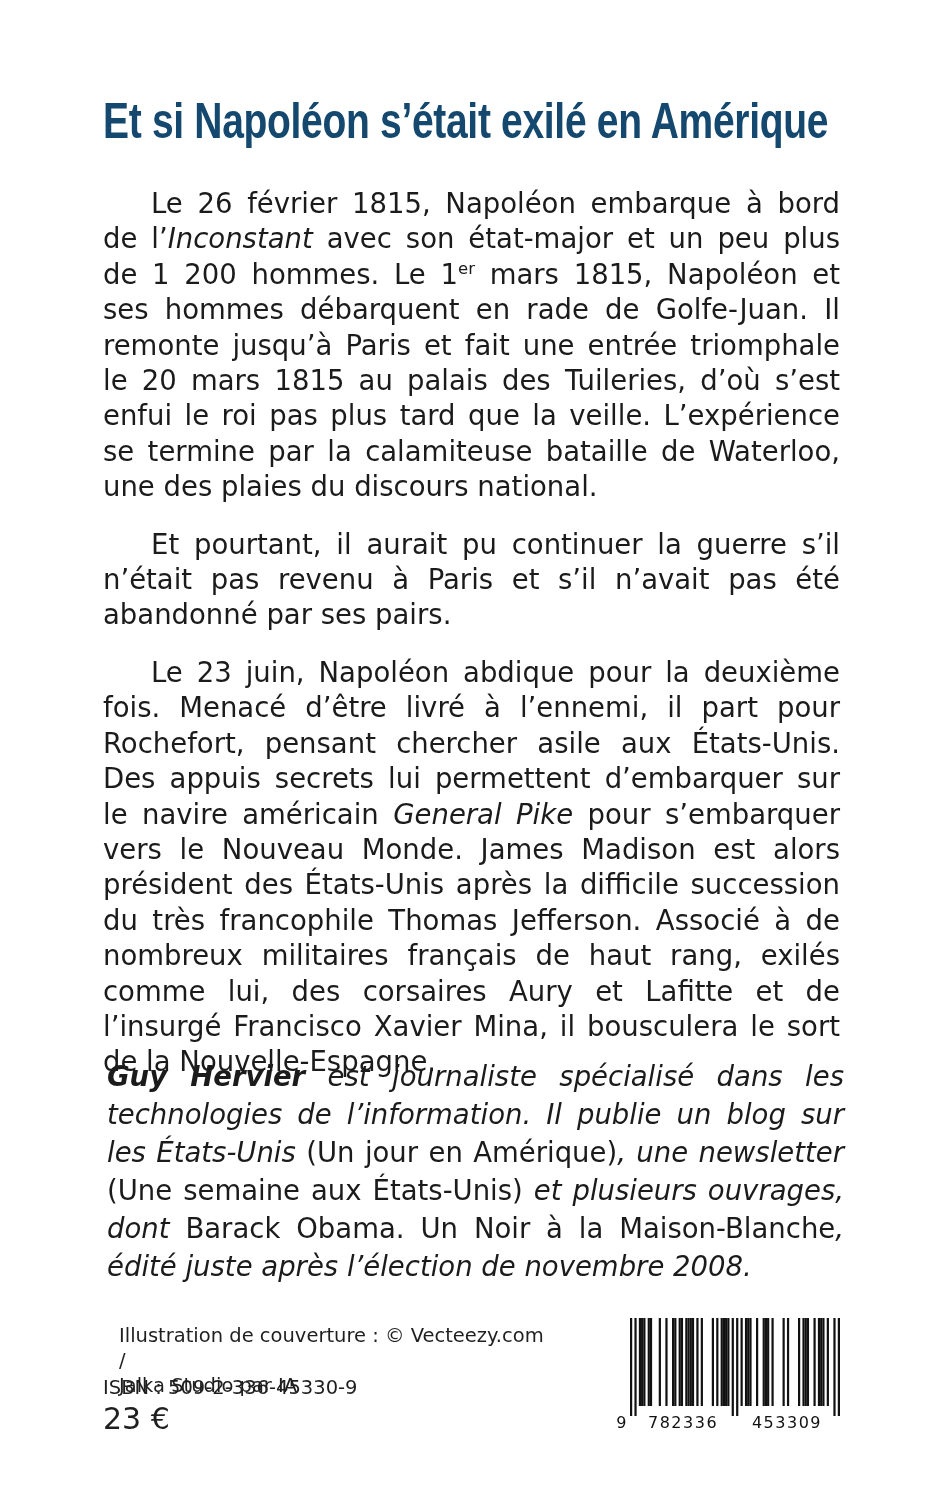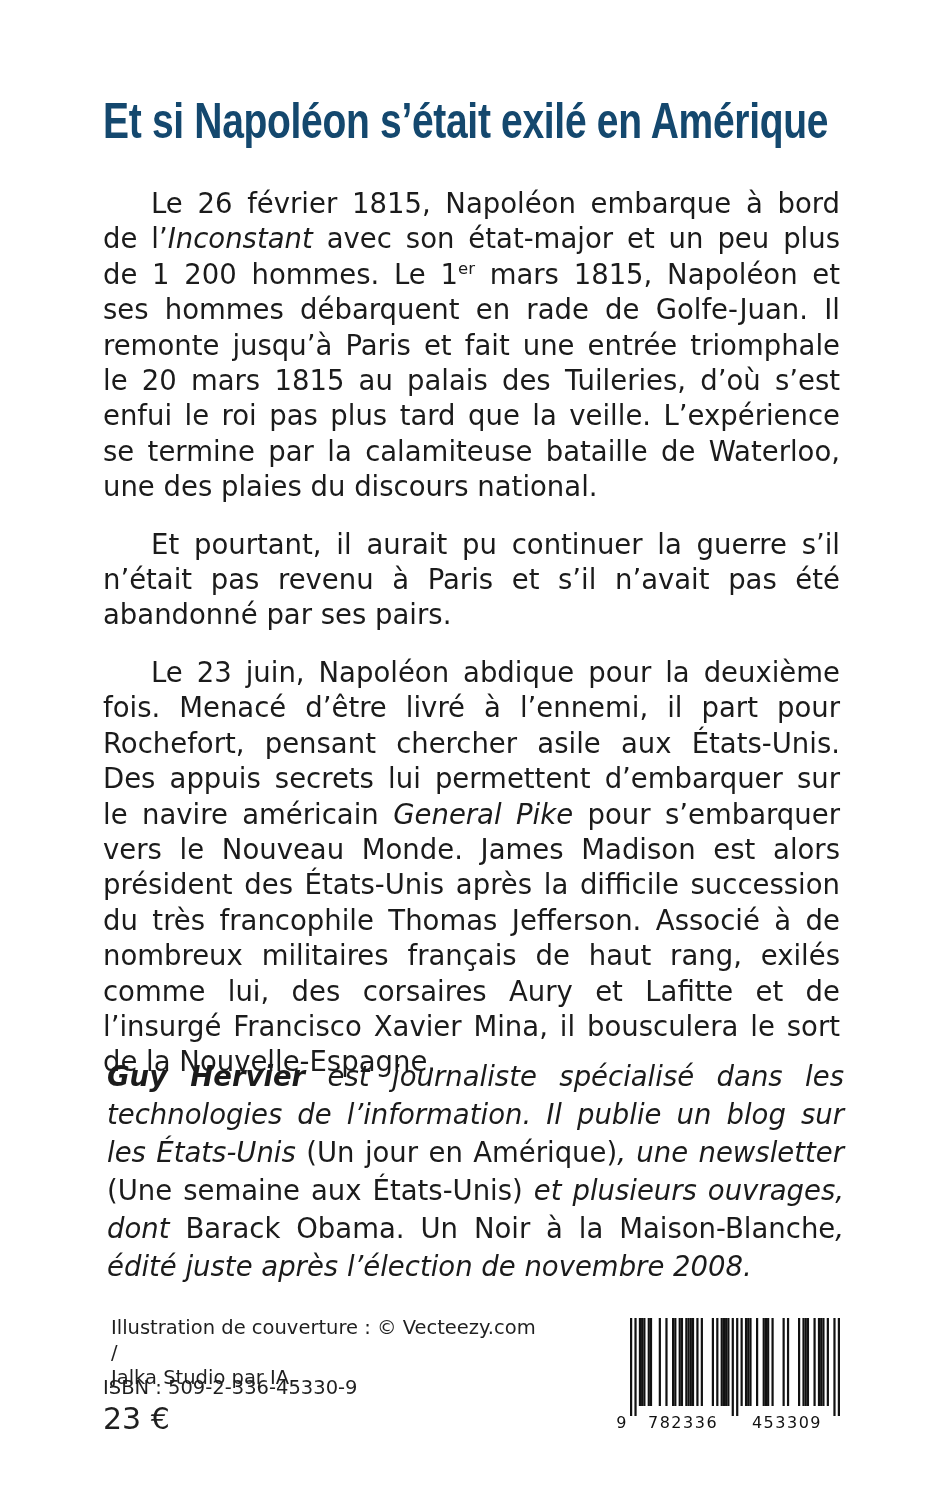--- a/index.html
+++ b/index.html
@@ -88,21 +88,21 @@
   .bio .roman {
     font-style: normal;
   }
 
   
   .credits {
     position: absolute;
     left: 103px;
     top: 1307px;
     width: 430px;
-    margin: 8px;
+    margin: 16px;
     font-size: 19.5px;
     line-height: 25px;
     color: #1f1f1f;
   }
 
   .isbn {
     position: absolute;
     left: 103px;
     top: 1375px;
     margin: 0;

